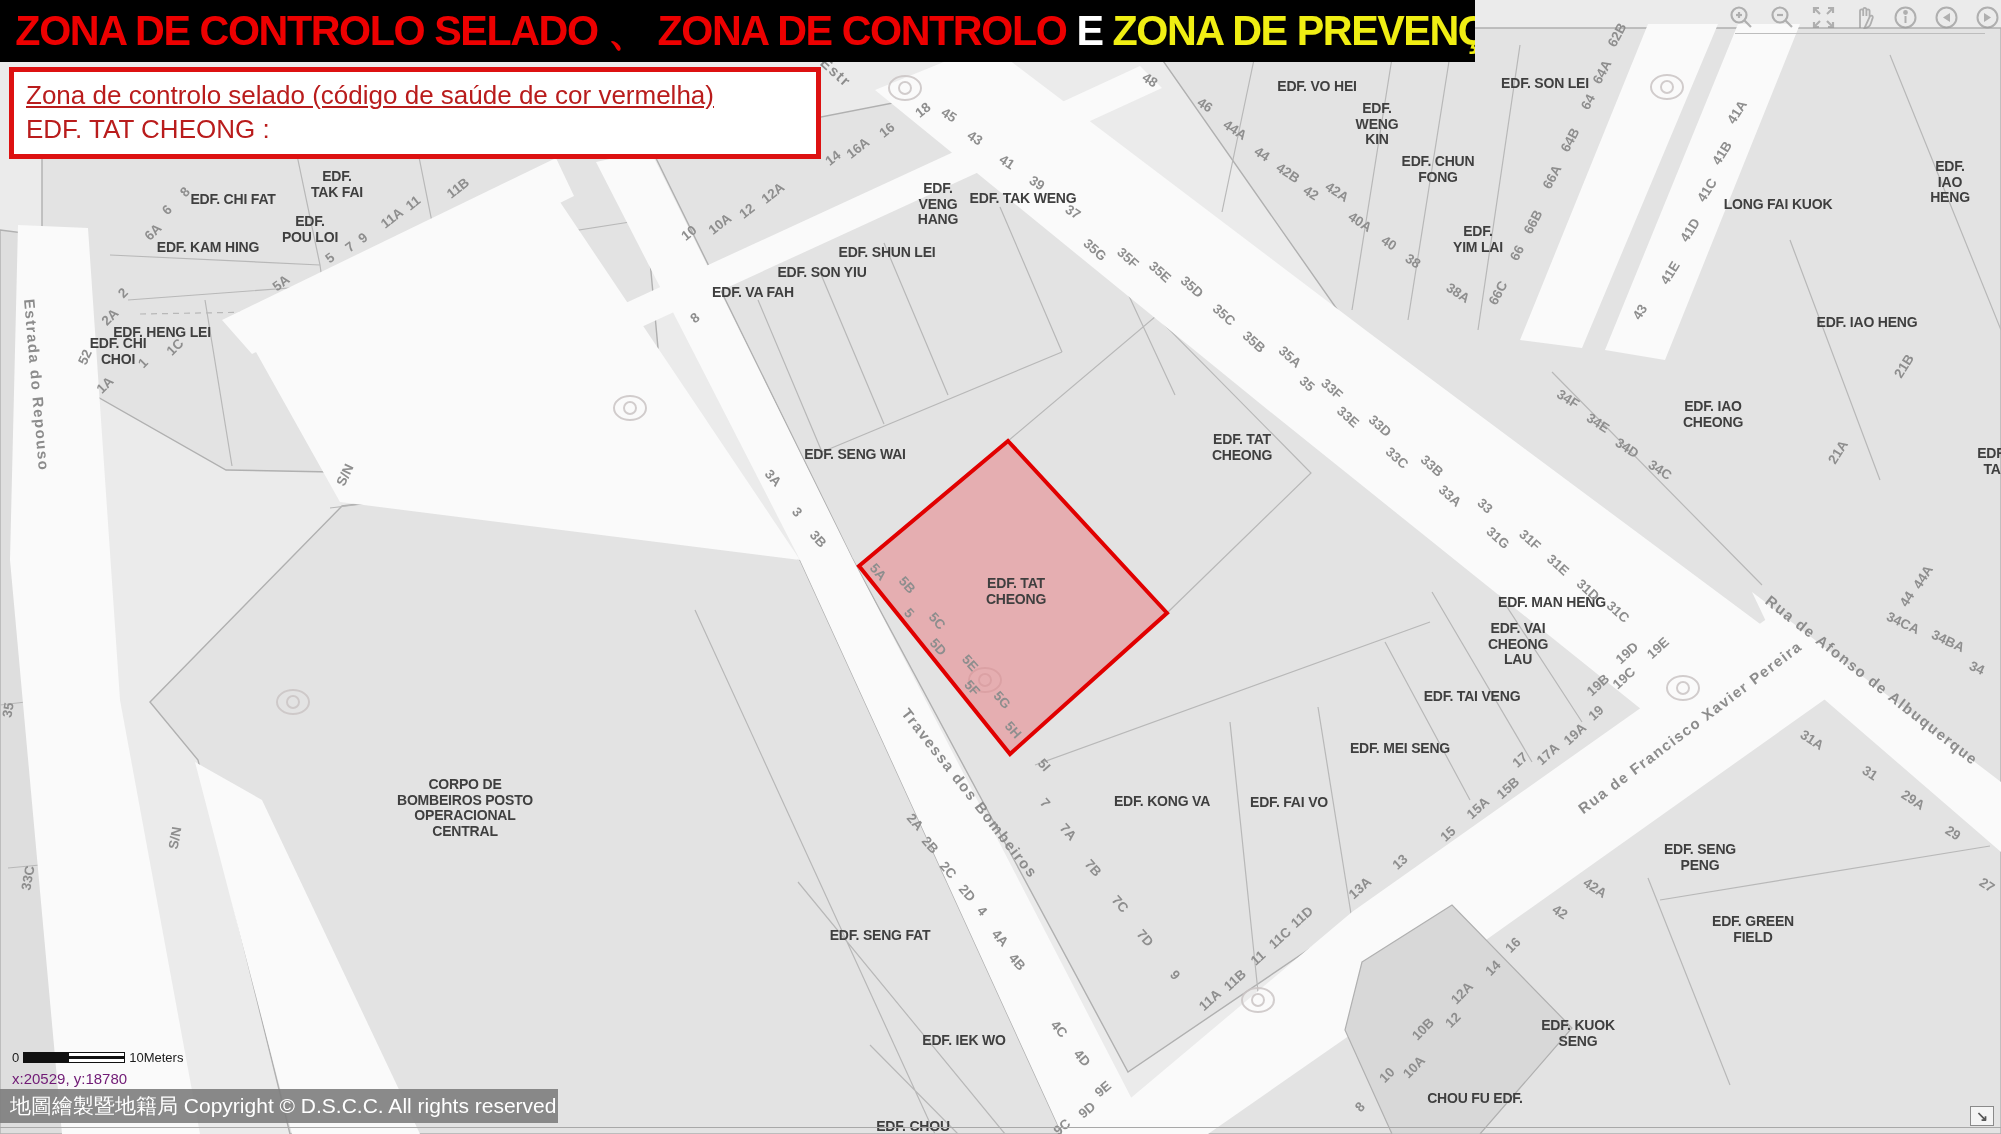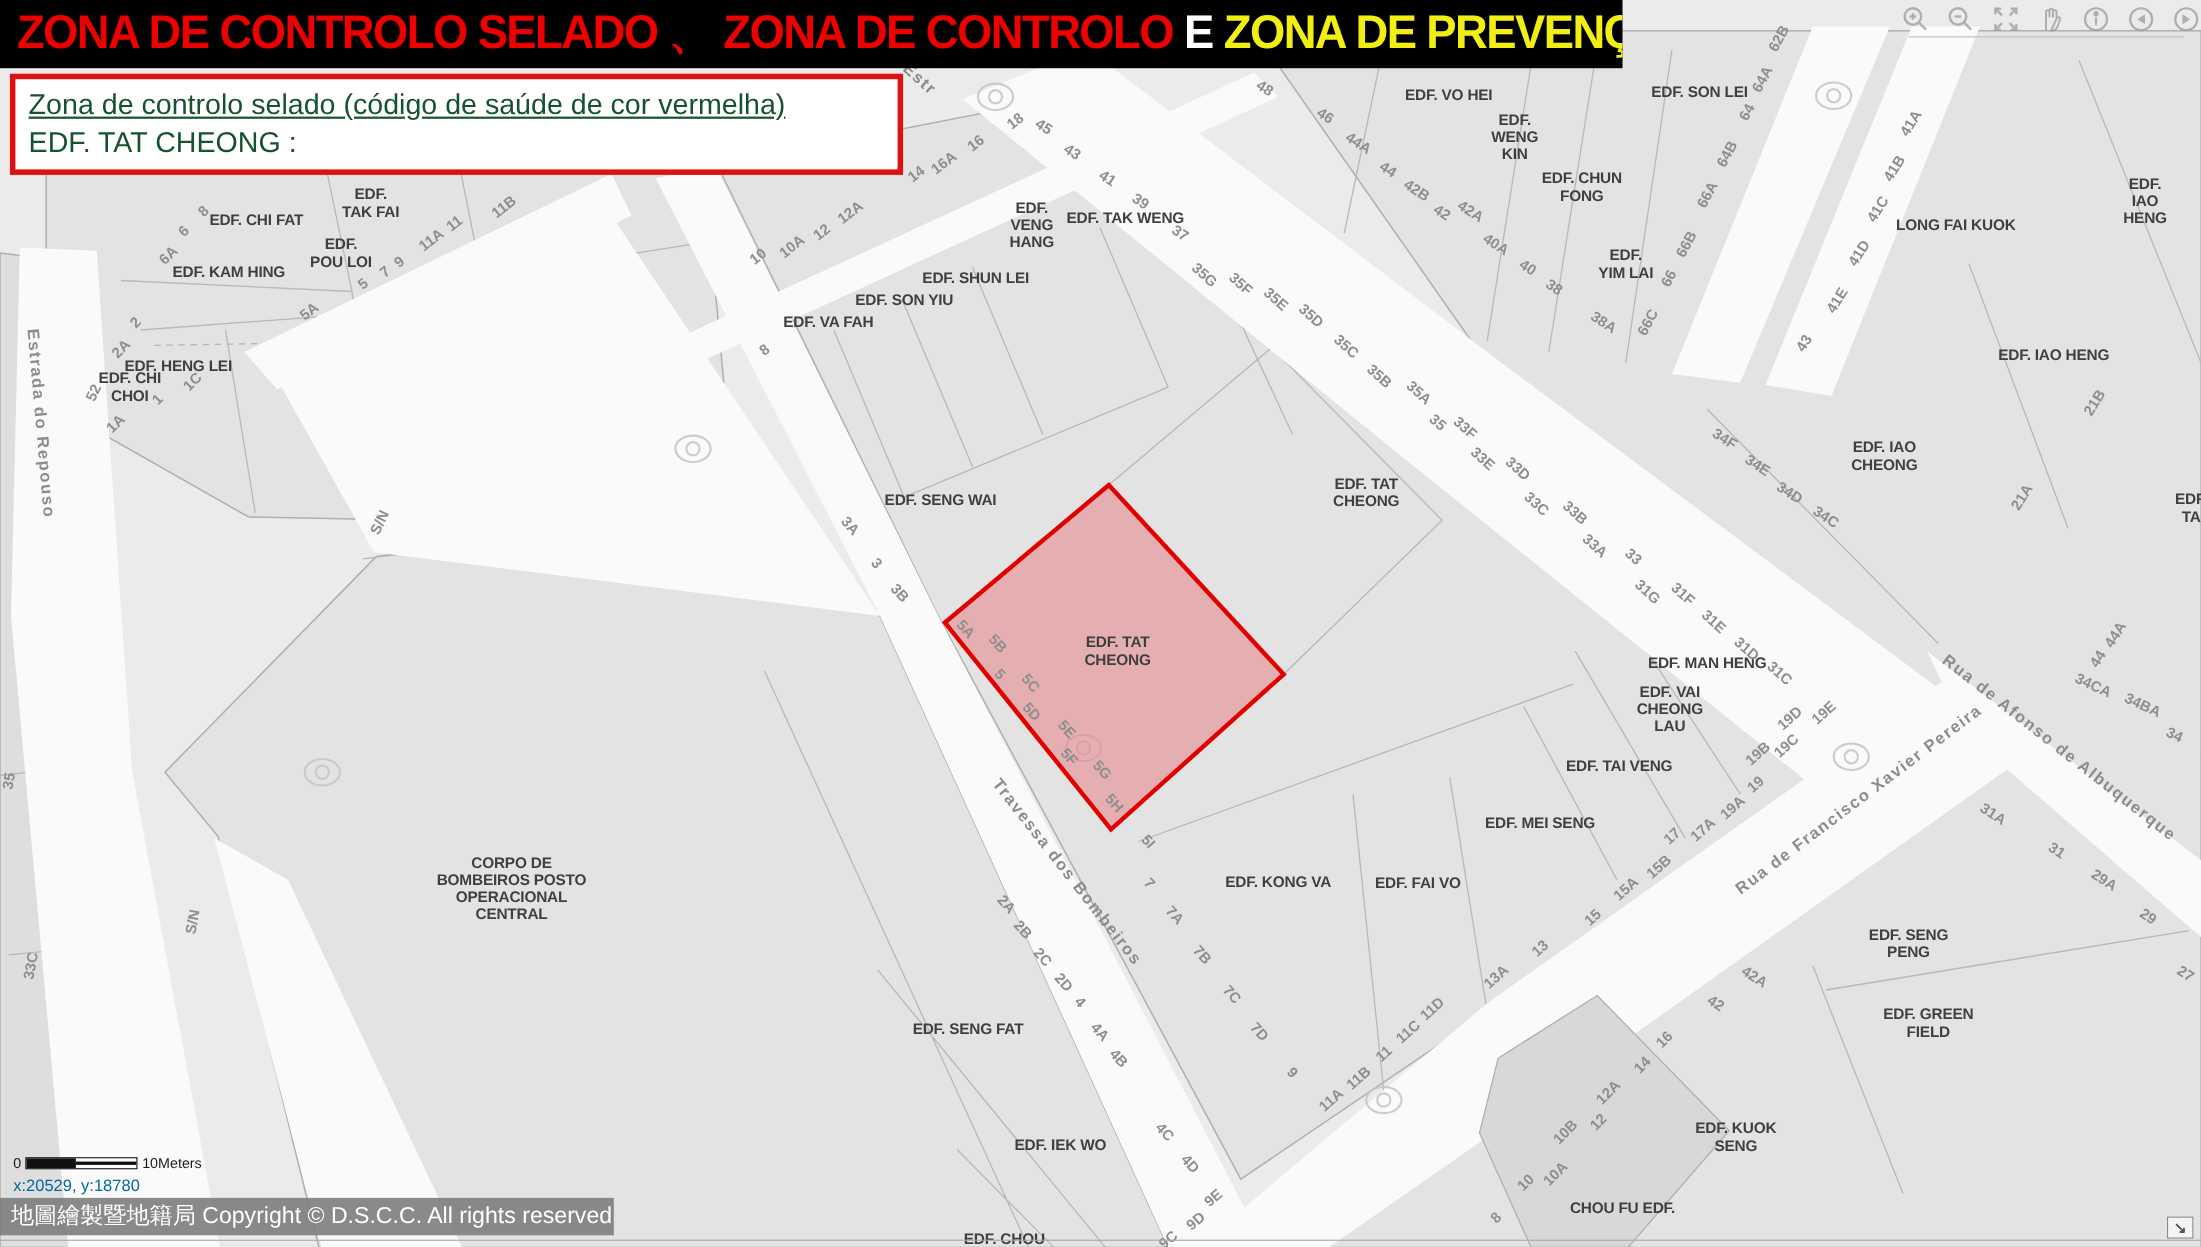--- a/index.html
+++ b/index.html
@@ -16,34 +16,34 @@
   #hdr{position:absolute;left:0;top:0;width:1475px;height:62px;background:#000;z-index:10;
        overflow:hidden;}
   #hdr h1{margin:0;padding:0 0 0 16px;font-size:43px;font-weight:bold;line-height:60px;
           letter-spacing:-1.5px;white-space:nowrap;transform:scaleX(0.96);transform-origin:left center;}
   #hdr .seg0{color:#ed0000;}
   #hdr .seg1{color:#ffffff;}
   #hdr .seg2{color:#f0ee13;}
   
   #ibox{position:absolute;left:9px;top:67px;width:778px;background:#ffffff;border:5px solid #dd1111;
         z-index:11;padding:6px 12px 8px 12px;}
-  #ibox .l{font-size:26px;color:#14532d;line-height:34px;white-space:pre;}
+  #ibox .l{font-size:26px;color:#b91c1c;line-height:34px;white-space:pre;}
   #ibox .l.u{text-decoration:underline;}
   
   #tbar{position:absolute;left:1728px;top:4px;z-index:12;display:flex;gap:14px;align-items:center;}
   .tbtn{width:27px;height:27px;background:none;border:none;padding:0;cursor:pointer;opacity:0.75;}
   .tbtn svg{display:block;}
   #tbar-line{position:absolute;left:1735px;top:33px;width:250px;height:1px;background:#bdbdbd;z-index:12;}
   
   #sbar{position:absolute;left:12px;top:1050px;z-index:12;display:flex;align-items:center;
         font-size:13px;color:#1a1a1a;}
   #sbar .bar{position:relative;width:100px;height:9px;border:1px solid #111;background:#fff;margin:0 4px;}
   #sbar .bar .b1{position:absolute;left:0;top:0;width:45%;height:100%;background:#111;}
   #sbar .bar .b2{position:absolute;left:45%;top:3px;width:55%;height:3px;background:#111;}
-  #coords{position:absolute;left:12px;top:1070px;z-index:12;font-size:15px;color:#0369a1;}
+  #coords{position:absolute;left:12px;top:1070px;z-index:12;font-size:15px;color:#701a75;}
   
   #cbar{position:absolute;left:0;top:1089px;width:558px;height:34px;background:rgba(125,125,125,0.9);
         z-index:12;color:#fff;font-size:21px;line-height:34px;padding-left:10px;box-sizing:border-box;
         white-space:nowrap;overflow:hidden;}
   
   #ovw{position:absolute;left:1970px;top:1106px;width:24px;height:20px;background:#f4f4f4;
        border:1px solid #8a8a8a;z-index:12;font-size:14px;font-weight:bold;color:#555;
        text-align:center;line-height:19px;cursor:pointer;padding:0;}
   #bline{position:absolute;left:0;top:1127px;width:100%;height:1px;background:#a8a8a8;z-index:5;}
 </style>
@@ -171,21 +171,21 @@
       <div class="lbl" style="left: 1400px; top: 749px; transform: translate(-50%, -50%) rotate(0deg);">EDF. MEI SENG</div>
       <div class="lbl" style="left: 1162px; top: 802px; transform: translate(-50%, -50%) rotate(0deg);">EDF. KONG VA</div>
       <div class="lbl" style="left: 1289px; top: 803px; transform: translate(-50%, -50%) rotate(0deg);">EDF. FAI VO</div>
       <div class="lbl" style="left: 880px; top: 936px; transform: translate(-50%, -50%) rotate(0deg);">EDF. SENG FAT</div>
       <div class="lbl" style="left: 964px; top: 1041px; transform: translate(-50%, -50%) rotate(0deg);">EDF. IEK WO</div>
       <div class="lbl" style="left: 913px; top: 1127px; transform: translate(-50%, -50%) rotate(0deg);">EDF. CHOU</div>
       <div class="lbl" style="left: 465px; top: 808px; transform: translate(-50%, -50%) rotate(0deg);">CORPO DE
 BOMBEIROS POSTO
 OPERACIONAL
 CENTRAL</div>
-      <div class="lbl" style="left: 1735px; top: 858px; transform: translate(-50%, -50%) rotate(0deg);">EDF. SENG
+      <div class="lbl" style="left: 1700px; top: 858px; transform: translate(-50%, -50%) rotate(0deg);">EDF. SENG
 PENG</div>
       <div class="lbl" style="left: 1753px; top: 930px; transform: translate(-50%, -50%) rotate(0deg);">EDF. GREEN
 FIELD</div>
       <div class="lbl" style="left: 1578px; top: 1034px; transform: translate(-50%, -50%) rotate(0deg);">EDF. KUOK
 SENG</div>
       <div class="lbl" style="left: 1475px; top: 1099px; transform: translate(-50%, -50%) rotate(0deg);">CHOU FU EDF.</div>
       <div class="num" style="left: 185px; top: 192px; transform: translate(-50%, -50%) rotate(-45deg);">8</div>
       <div class="num" style="left: 167px; top: 210px; transform: translate(-50%, -50%) rotate(-45deg);">6</div>
       <div class="num" style="left: 153px; top: 232px; transform: translate(-50%, -50%) rotate(-45deg);">6A</div>
       <div class="num" style="left: 123px; top: 293px; transform: translate(-50%, -50%) rotate(-45deg);">2</div>

